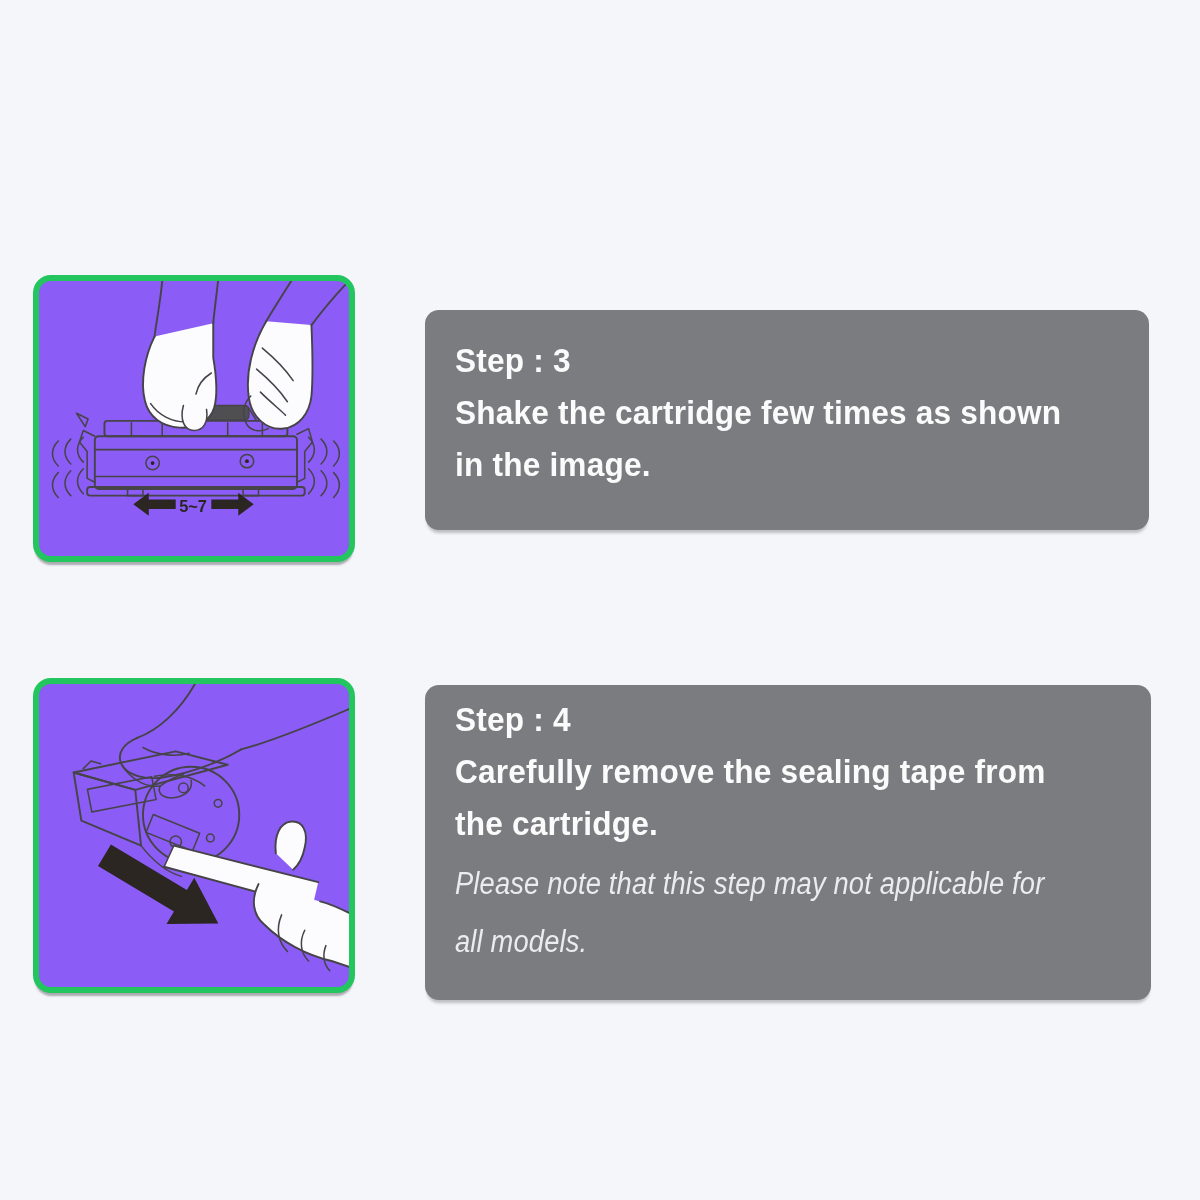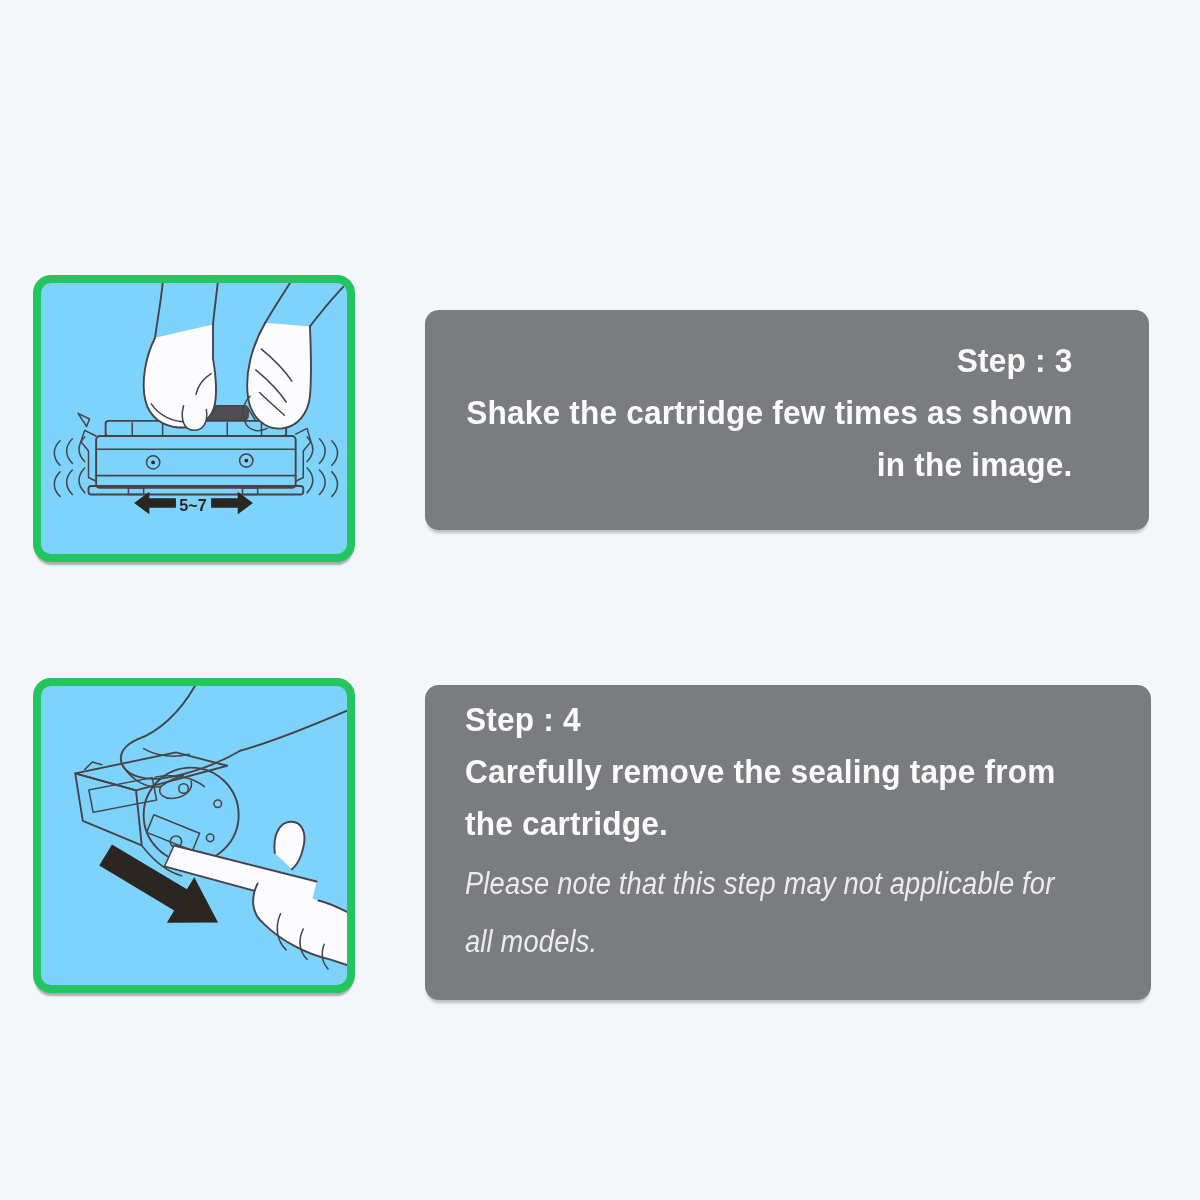--- a/index.html
+++ b/index.html
@@ -6,41 +6,41 @@
   body{
     width:1200px;height:1200px;
     background:#f5f6f9;
     font-family:"Liberation Sans", sans-serif;
     position:relative;
     overflow:hidden;
   }
   .page{position:absolute;inset:0;}
   .figure-box{
     position:absolute;
-    background:#7dd3fc;
-    border:8px solid #22c55e;
+    background:#8b5cf6;
+    border:6px solid #22c55e;
     border-radius:18px;
     box-sizing:border-box;
     box-shadow:0 5px 2px -2px rgba(109,110,118,0.55);
     overflow:hidden;
   }
   .fig1{left:33px;top:275px;width:322px;height:287px;}
   .fig2{left:33px;top:678px;width:322px;height:315px;}
   .figure-box svg{display:block;width:100%;height:100%;}
   .text-panel{
     position:absolute;
     background:#7b7c7f;
     border-radius:14px;
     box-sizing:border-box;
     box-shadow:0 5px 3px -2px rgba(120,121,128,0.45);
     color:#fbfbfc;
     overflow:hidden;
   }
-  .panel1{left:425px;top:310px;width:724px;height:220px;padding:24px 30px;text-align:right;}
-  .panel2{left:425px;top:685px;width:726px;height:315px;padding:8px 40px;}
+  .panel1{left:425px;top:310px;width:724px;height:220px;padding:24px 30px;}
+  .panel2{left:425px;top:685px;width:726px;height:315px;padding:8px 30px;}
   .step-title,.step-line{
     font-size:34px;
     font-weight:bold;
     line-height:52px;
     white-space:nowrap;
     transform:scaleX(0.93);
     transform-origin:left center;
     color:#fbfbfc;
     letter-spacing:0.2px;
   }

